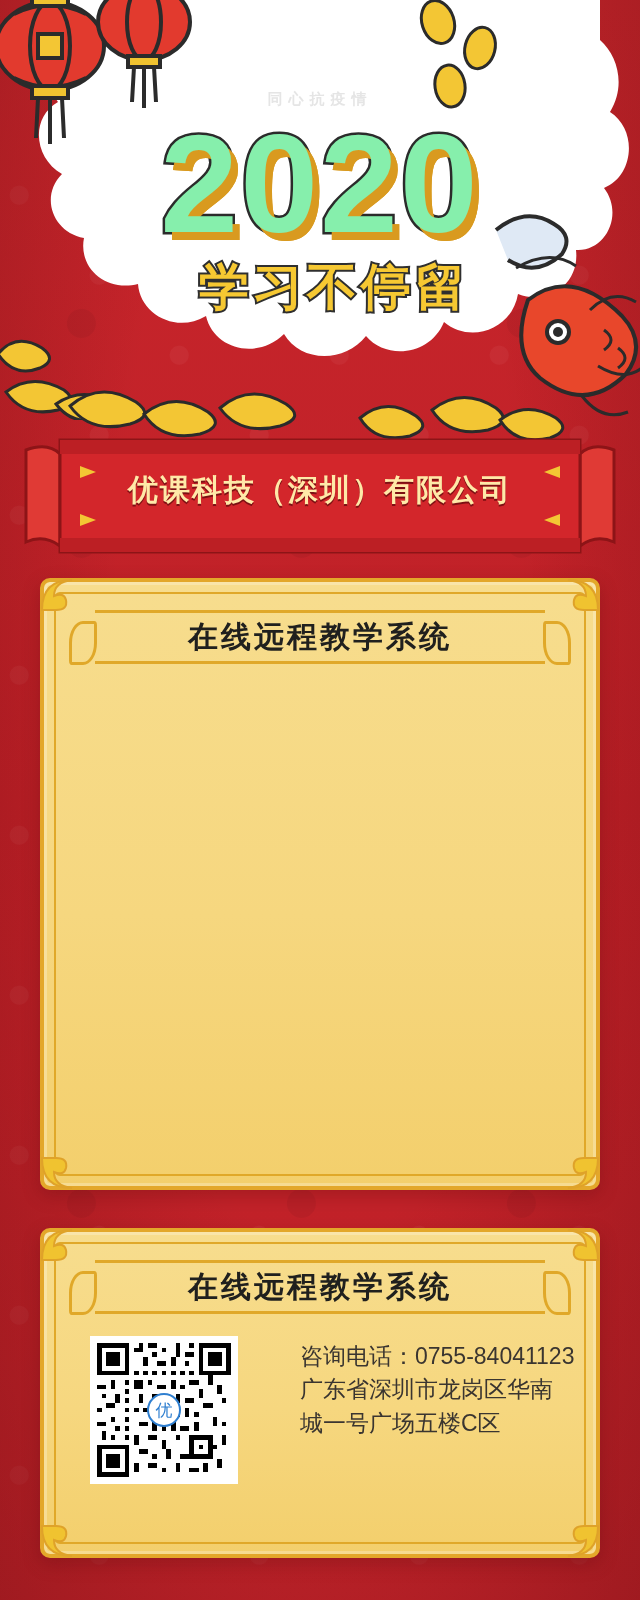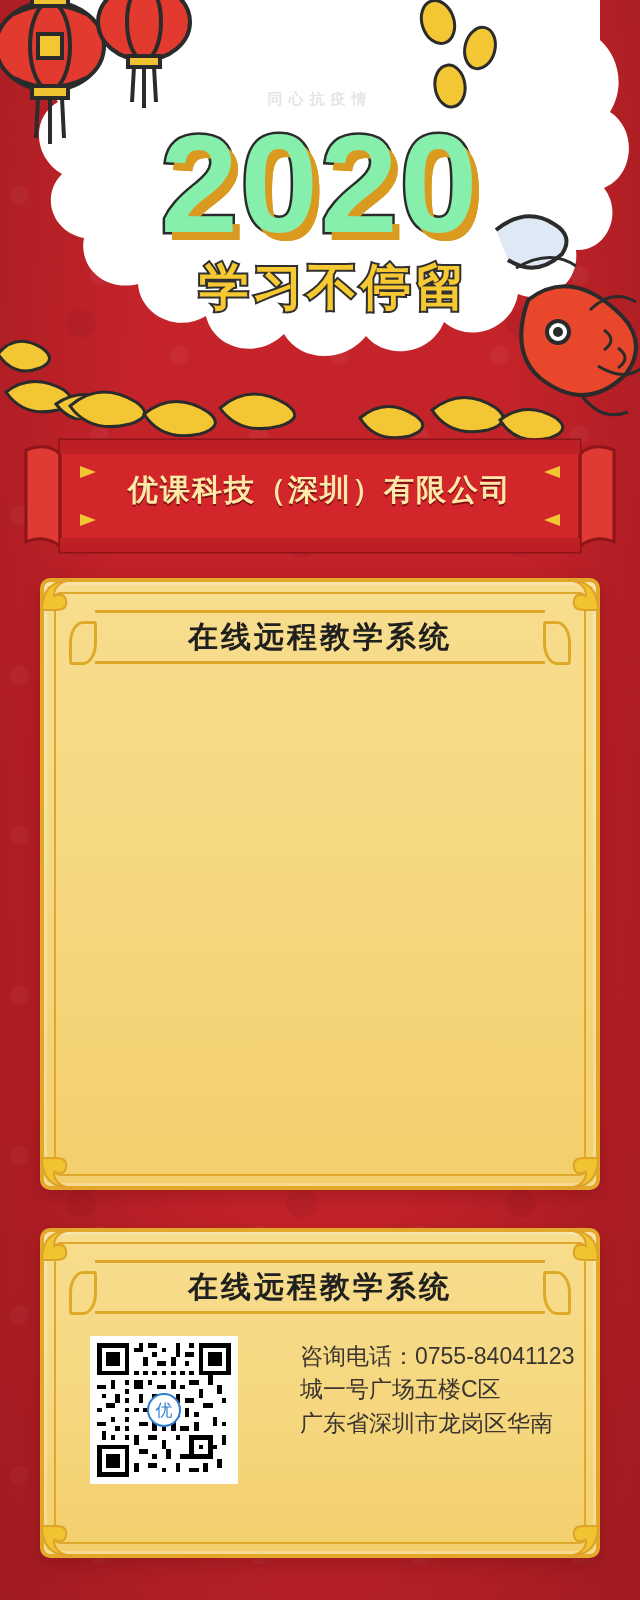--- a/index.html
+++ b/index.html
@@ -439,17 +439,17 @@
           <rect x="27" y="20" width="1" height="2"></rect>
             <rect x="25" y="22" width="1" height="1"></rect>
             <rect x="27" y="17" width="1" height="1"></rect>
         </g>
       </svg>
       <span class="qr-center">优</span>
     </div>
 
     <div class="qr-info">
       <div>咨询电话：0755-84041123</div>
+      <div>广东省深圳市龙岗区华南</div>
       <div>城一号广场五楼C区</div>
-      <div>广东省深圳市龙岗区华南</div>
     </div>
   </div>
 </div>
 
 </body></html>

